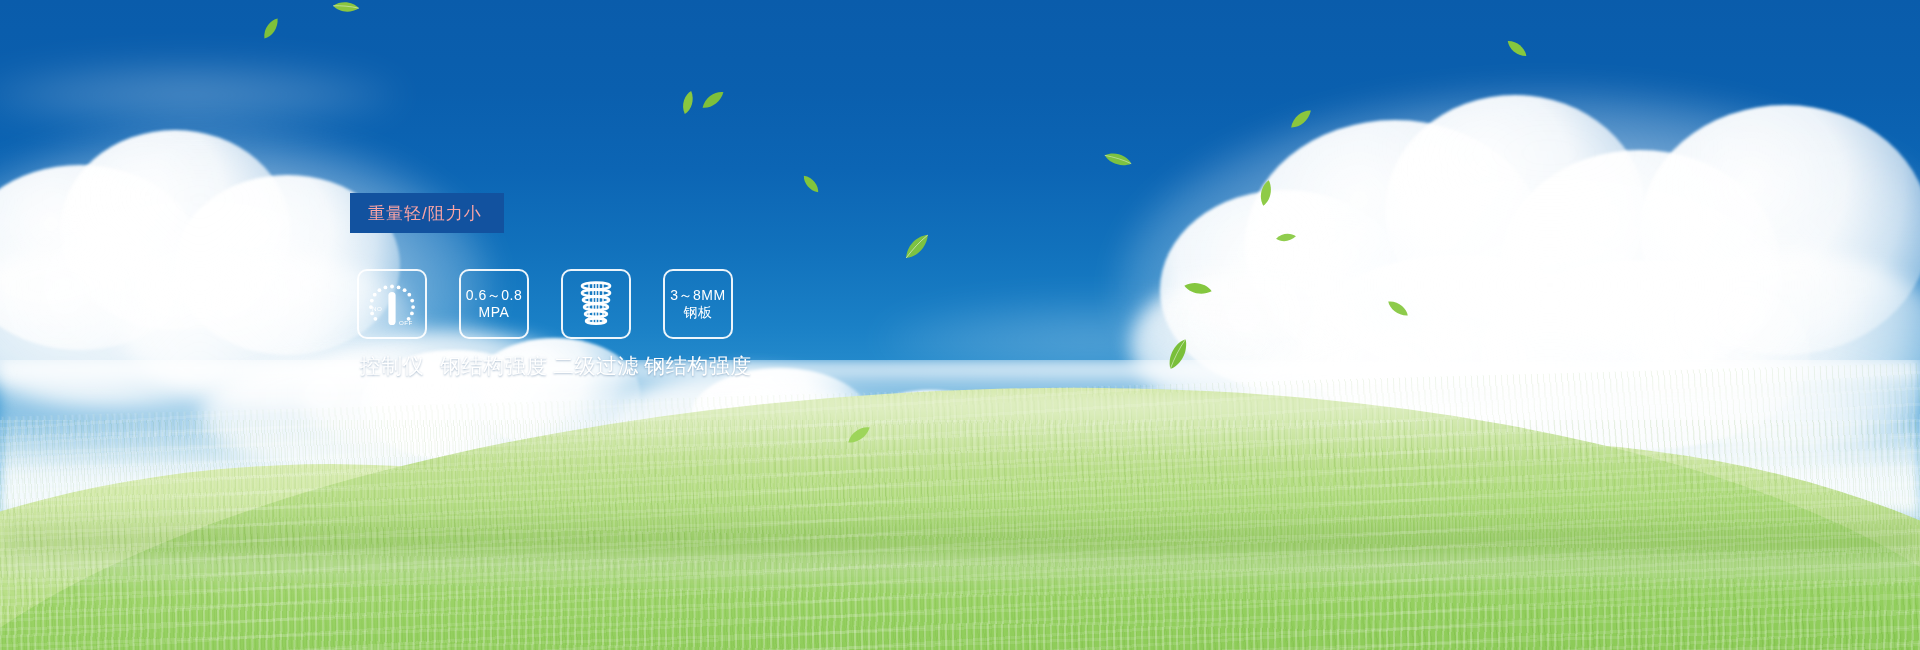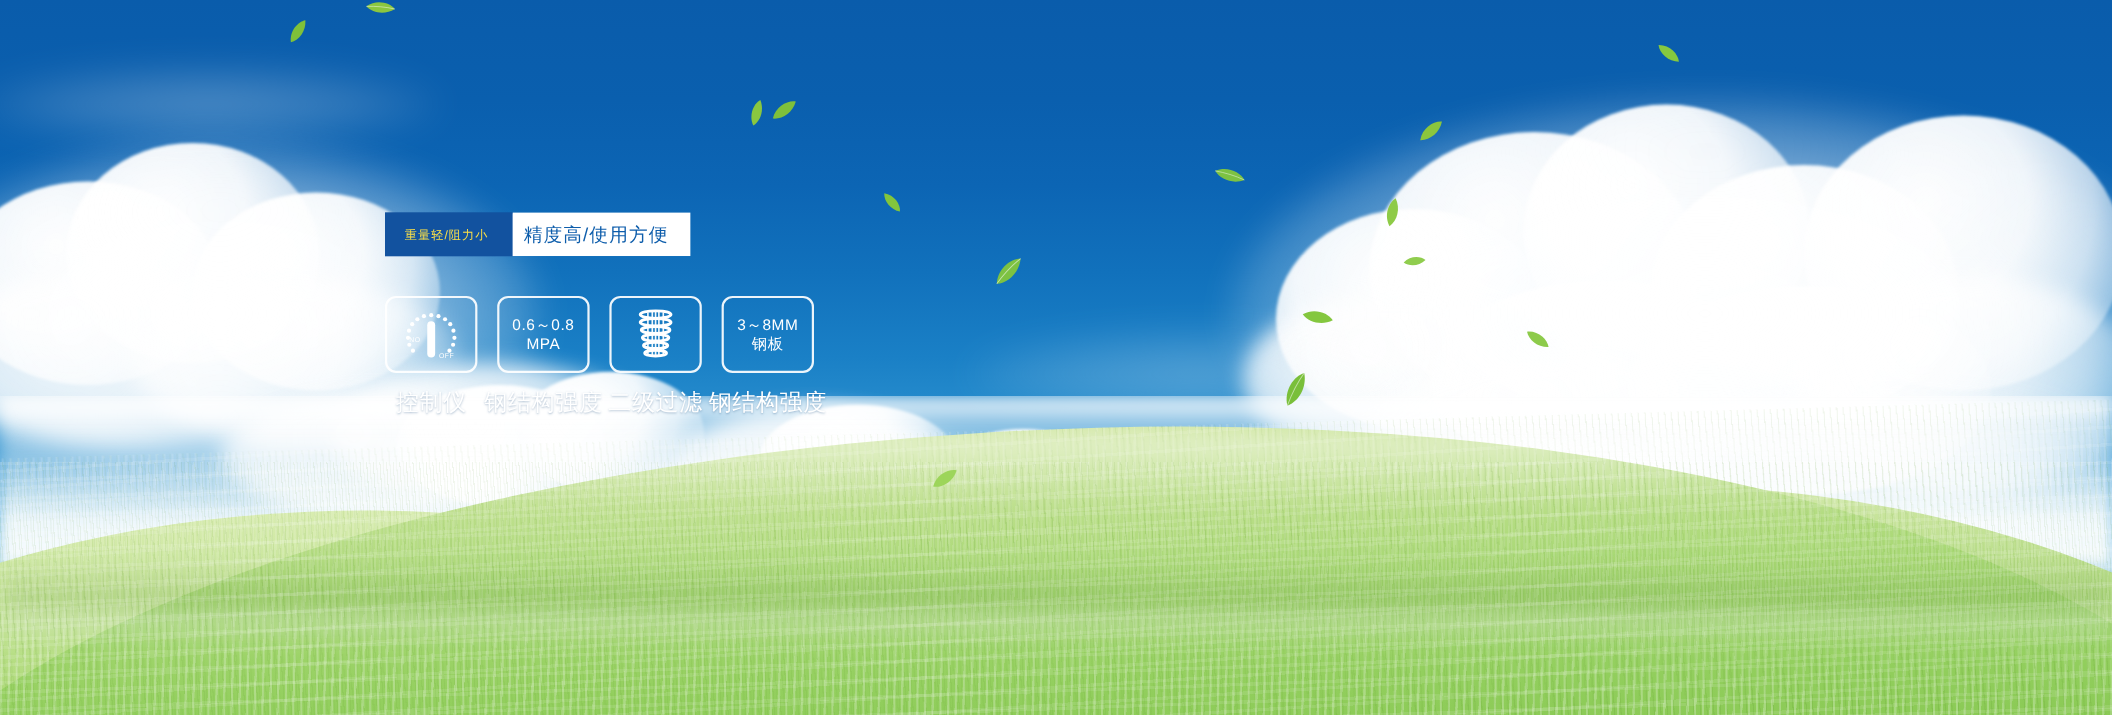--- a/index.html
+++ b/index.html
@@ -132,22 +132,22 @@
     font-family:"DejaVu Sans","Liberation Sans",sans-serif;
   }
 
   
   .taglines{
     position:absolute;left:350px;top:193px;
     display:flex;align-items:stretch;height:40px;
   }
   .tag-left{
     background:#12529f;
-    color:#fde047;
-    font-size:11px;
+    color:#fca5a5;
+    font-size:17px;
     display:flex;align-items:center;justify-content:center;
     padding:0 22px 0 18px;
     letter-spacing:1px;
     position:relative;z-index:1;
   }
   .tag-right{
     background:#ffffff;
     color:#0d5dab;
     font-size:17px;
     display:flex;align-items:center;justify-content:center;
@@ -158,21 +158,21 @@
     clip-path:polygon(16px 0, 100% 0, 100% 100%, 0 100%);
   }
 
   
   .features{
     position:absolute;left:356px;top:269px;
     display:flex;gap:30px;align-items:flex-start;
   }
   .feature{width:72px;display:flex;flex-direction:column;align-items:center;}
   .fbox{
-    width:84px;height:70px;
+    width:70px;height:70px;
     border:2px solid rgba(255,255,255,.92);
     border-radius:10px;
     display:flex;flex-direction:column;
     align-items:center;justify-content:center;
     color:#ffffff;
     text-align:center;
     line-height:1.18;
     font-size:14px;
     letter-spacing:.5px;
     box-sizing:border-box;
@@ -349,21 +349,20 @@
           <path d="M1 12 C6 2 18 -1 25 2 C20 11 9 15 1 12 Z" fill="#7ec03b"></path>
         </svg>
     </div>
   </div>
 
   <div class="content">
 
 
     <div class="taglines">
       <div class="tag-left">重量轻/阻力小</div>
-      <div class="tag-right">精度高/使用方便</div>
     </div>
 
     <div class="features">
 
       <div class="feature">
         <div class="fbox">
           <span>
             <svg width="54" height="48" viewBox="0 0 54 48">
               <g fill="#ffffff">
                 <circle cx="27" cy="6.5" r="1.9"></circle>

